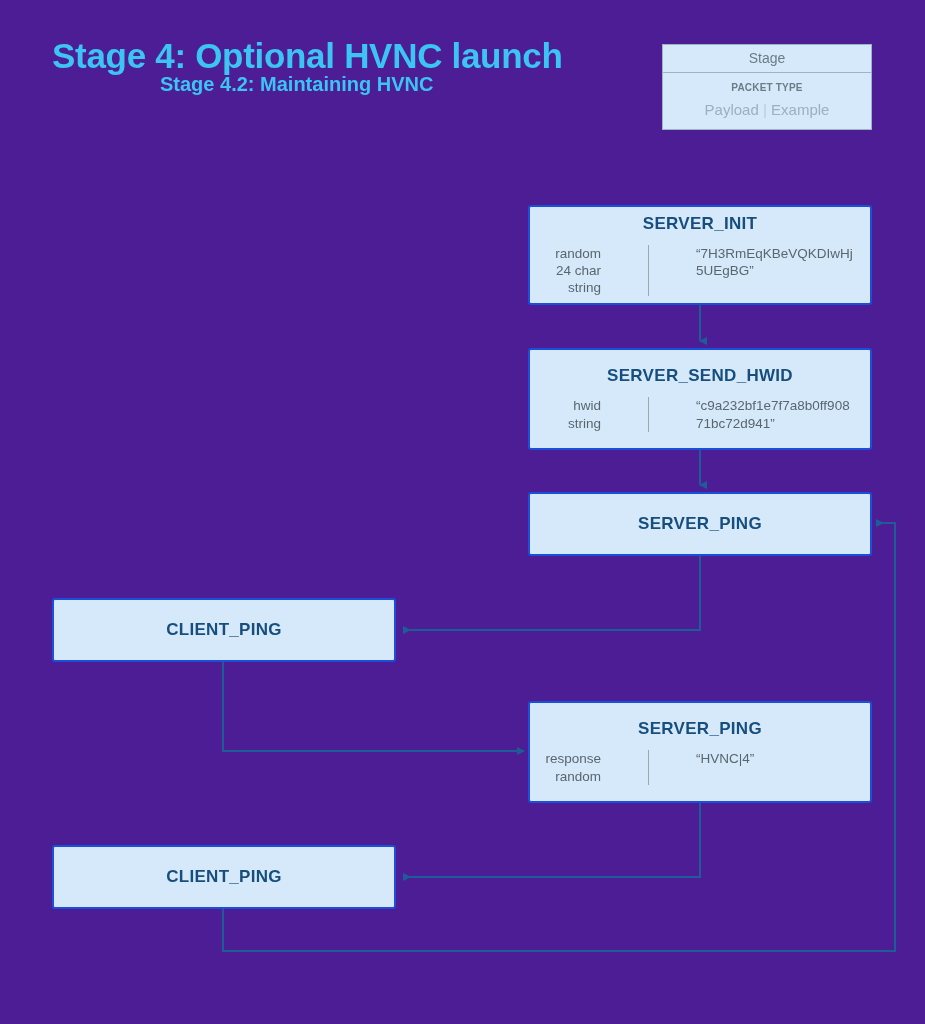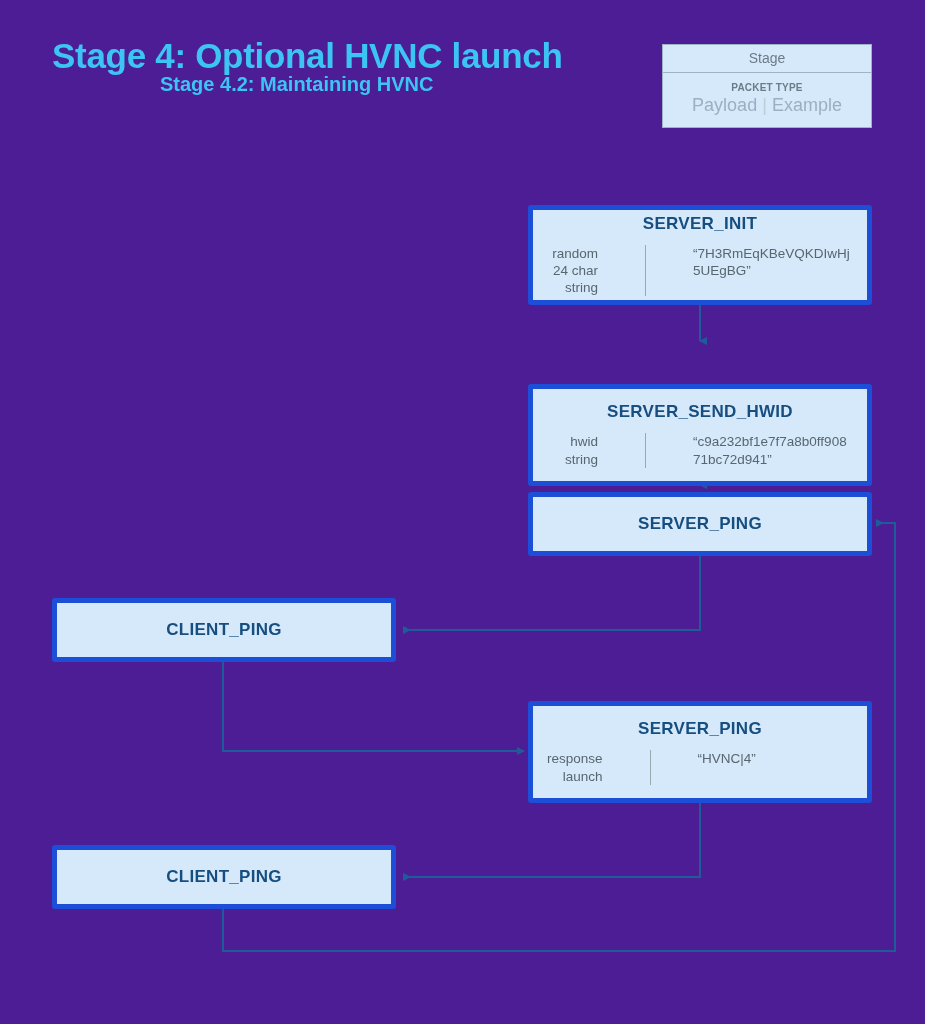--- a/index.html
+++ b/index.html
@@ -63,40 +63,40 @@
     text-align: center;
     padding: 9px 0 11px 0;
   }
   #legend-packet-type {
     font-size: 10px;
     font-weight: bold;
     color: #6b7b88;
     letter-spacing: 0.2px;
   }
   #legend-payload-row {
-    font-size: 18px;
+    font-size: 15px;
     color: #9bb0bf;
-    margin-top: 2px;
+    margin-top: 8px;
   }
   #legend-payload-row .sep { color: #bcccd8; }
 
   
   #connectors {
     position: absolute;
     left: 0;
     top: 0;
     width: 925px;
     height: 1024px;
   }
 
   
   .node {
     position: absolute;
     box-sizing: border-box;
-    border: 5px solid #1d4ed8;
+    border: 2px solid #1d4ed8;
     border-radius: 3px;
     background: #d6e9fb;
     display: flex;
     flex-direction: column;
     justify-content: center;
     align-items: center;
   }
   .node-title {
     font-size: 17px;
     font-weight: bold;
@@ -187,41 +187,41 @@
 
   <div class="node" style="left:528px; top:205px; width:344px; height:100px;">
     <div class="node-title">SERVER_INIT</div>
     <div class="node-payload">
       <span class="payload-label">random 24 char string</span>
       <span class="payload-divider"></span>
       <span class="payload-example">“7H3RmEqKBeVQKDIwHj5UEgBG”</span>
     </div>
   </div>
 
-  <div class="node" style="left:528px; top:348px; width:344px; height:102px;margin-top:36px;">
+  <div class="node" style="left:528px; top:348px; width:344px; height:102px;">
     <div class="node-title">SERVER_SEND_HWID</div>
     <div class="node-payload">
       <span class="payload-label">hwid string</span>
       <span class="payload-divider"></span>
       <span class="payload-example">“c9a232bf1e7f7a8b0ff90871bc72d941”</span>
     </div>
   </div>
 
   <div class="node no-payload" style="left:528px; top:492px; width:344px; height:64px;">
     <div class="node-title">SERVER_PING</div>
   </div>
 
   <div class="node no-payload" style="left:52px; top:598px; width:344px; height:64px;">
     <div class="node-title">CLIENT_PING</div>
   </div>
 
   <div class="node" style="left:528px; top:701px; width:344px; height:102px;">
     <div class="node-title">SERVER_PING</div>
     <div class="node-payload">
-      <span class="payload-label">response launch</span>
+      <span class="payload-label">response random</span>
       <span class="payload-divider"></span>
       <span class="payload-example">“HVNC|4”</span>
     </div>
   </div>
 
   <div class="node no-payload" style="left:52px; top:845px; width:344px; height:64px;">
     <div class="node-title">CLIENT_PING</div>
   </div>
 
 </div>

